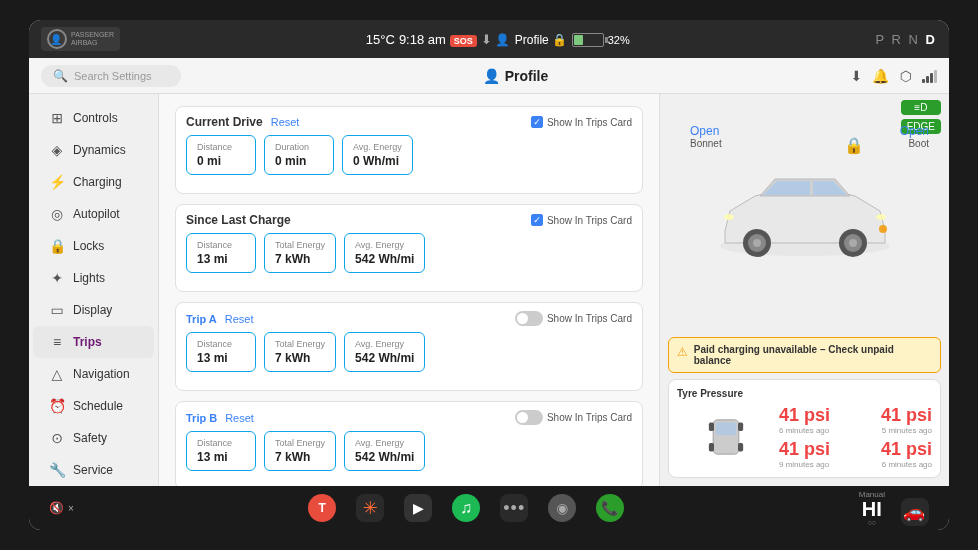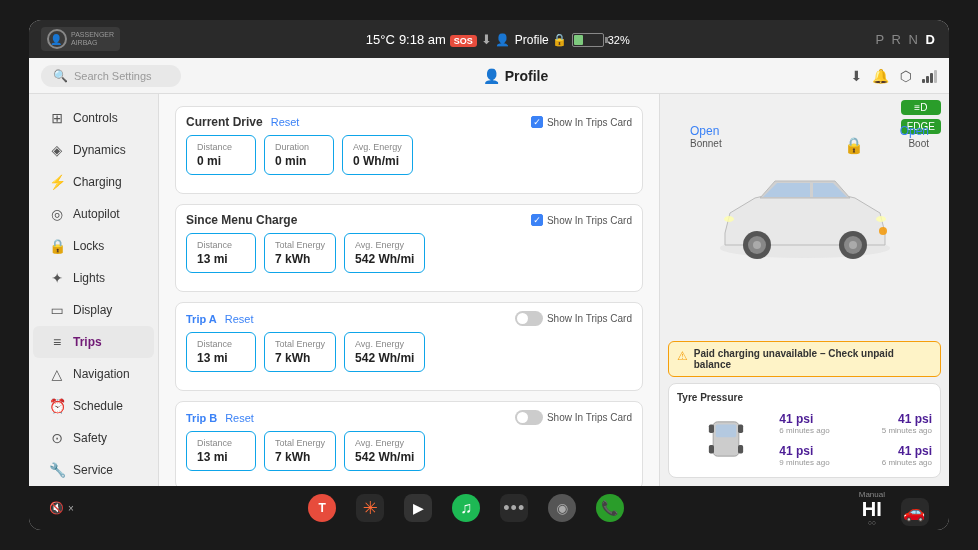--- a/index.html
+++ b/index.html
@@ -428,23 +428,23 @@
       grid-template-rows: 1fr 1fr;
       gap: 4px;
       align-items: center;
     }
     .tyre-cell {
       display: flex;
       flex-direction: column;
     }
     .tyre-cell.right { align-items: flex-end; }
     .tyre-value {
-      font-size: 12px;
+      font-size: 18px;
       font-weight: 700;
-      color: #4c1d95;
+      color: #ef4444;
     }
     .tyre-time {
       font-size: 8px;
       color: #999;
     }
     .tyre-car-center {
       display: flex;
       align-items: center;
       justify-content: center;
       grid-row: 1 / 3;
@@ -637,21 +637,21 @@
           </div>
           <div class="stat-box">
             <div class="stat-label">Avg. Energy</div>
             <div class="stat-value">0 Wh/mi</div>
           </div>
         </div>
       </div>
 
       <div class="trip-section">
         <div class="section-header">
-          <span class="section-title">Since Menu Charge</span>
+          <span class="section-title">Since Last Charge</span>
           <div class="show-trips-check">
             <div class="checkbox checked">✓</div>
             <span>Show In Trips Card</span>
           </div>
         </div>
         <div class="stats-row">
           <div class="stat-box">
             <div class="stat-label">Distance</div>
             <div class="stat-value">13 mi</div>
           </div>

